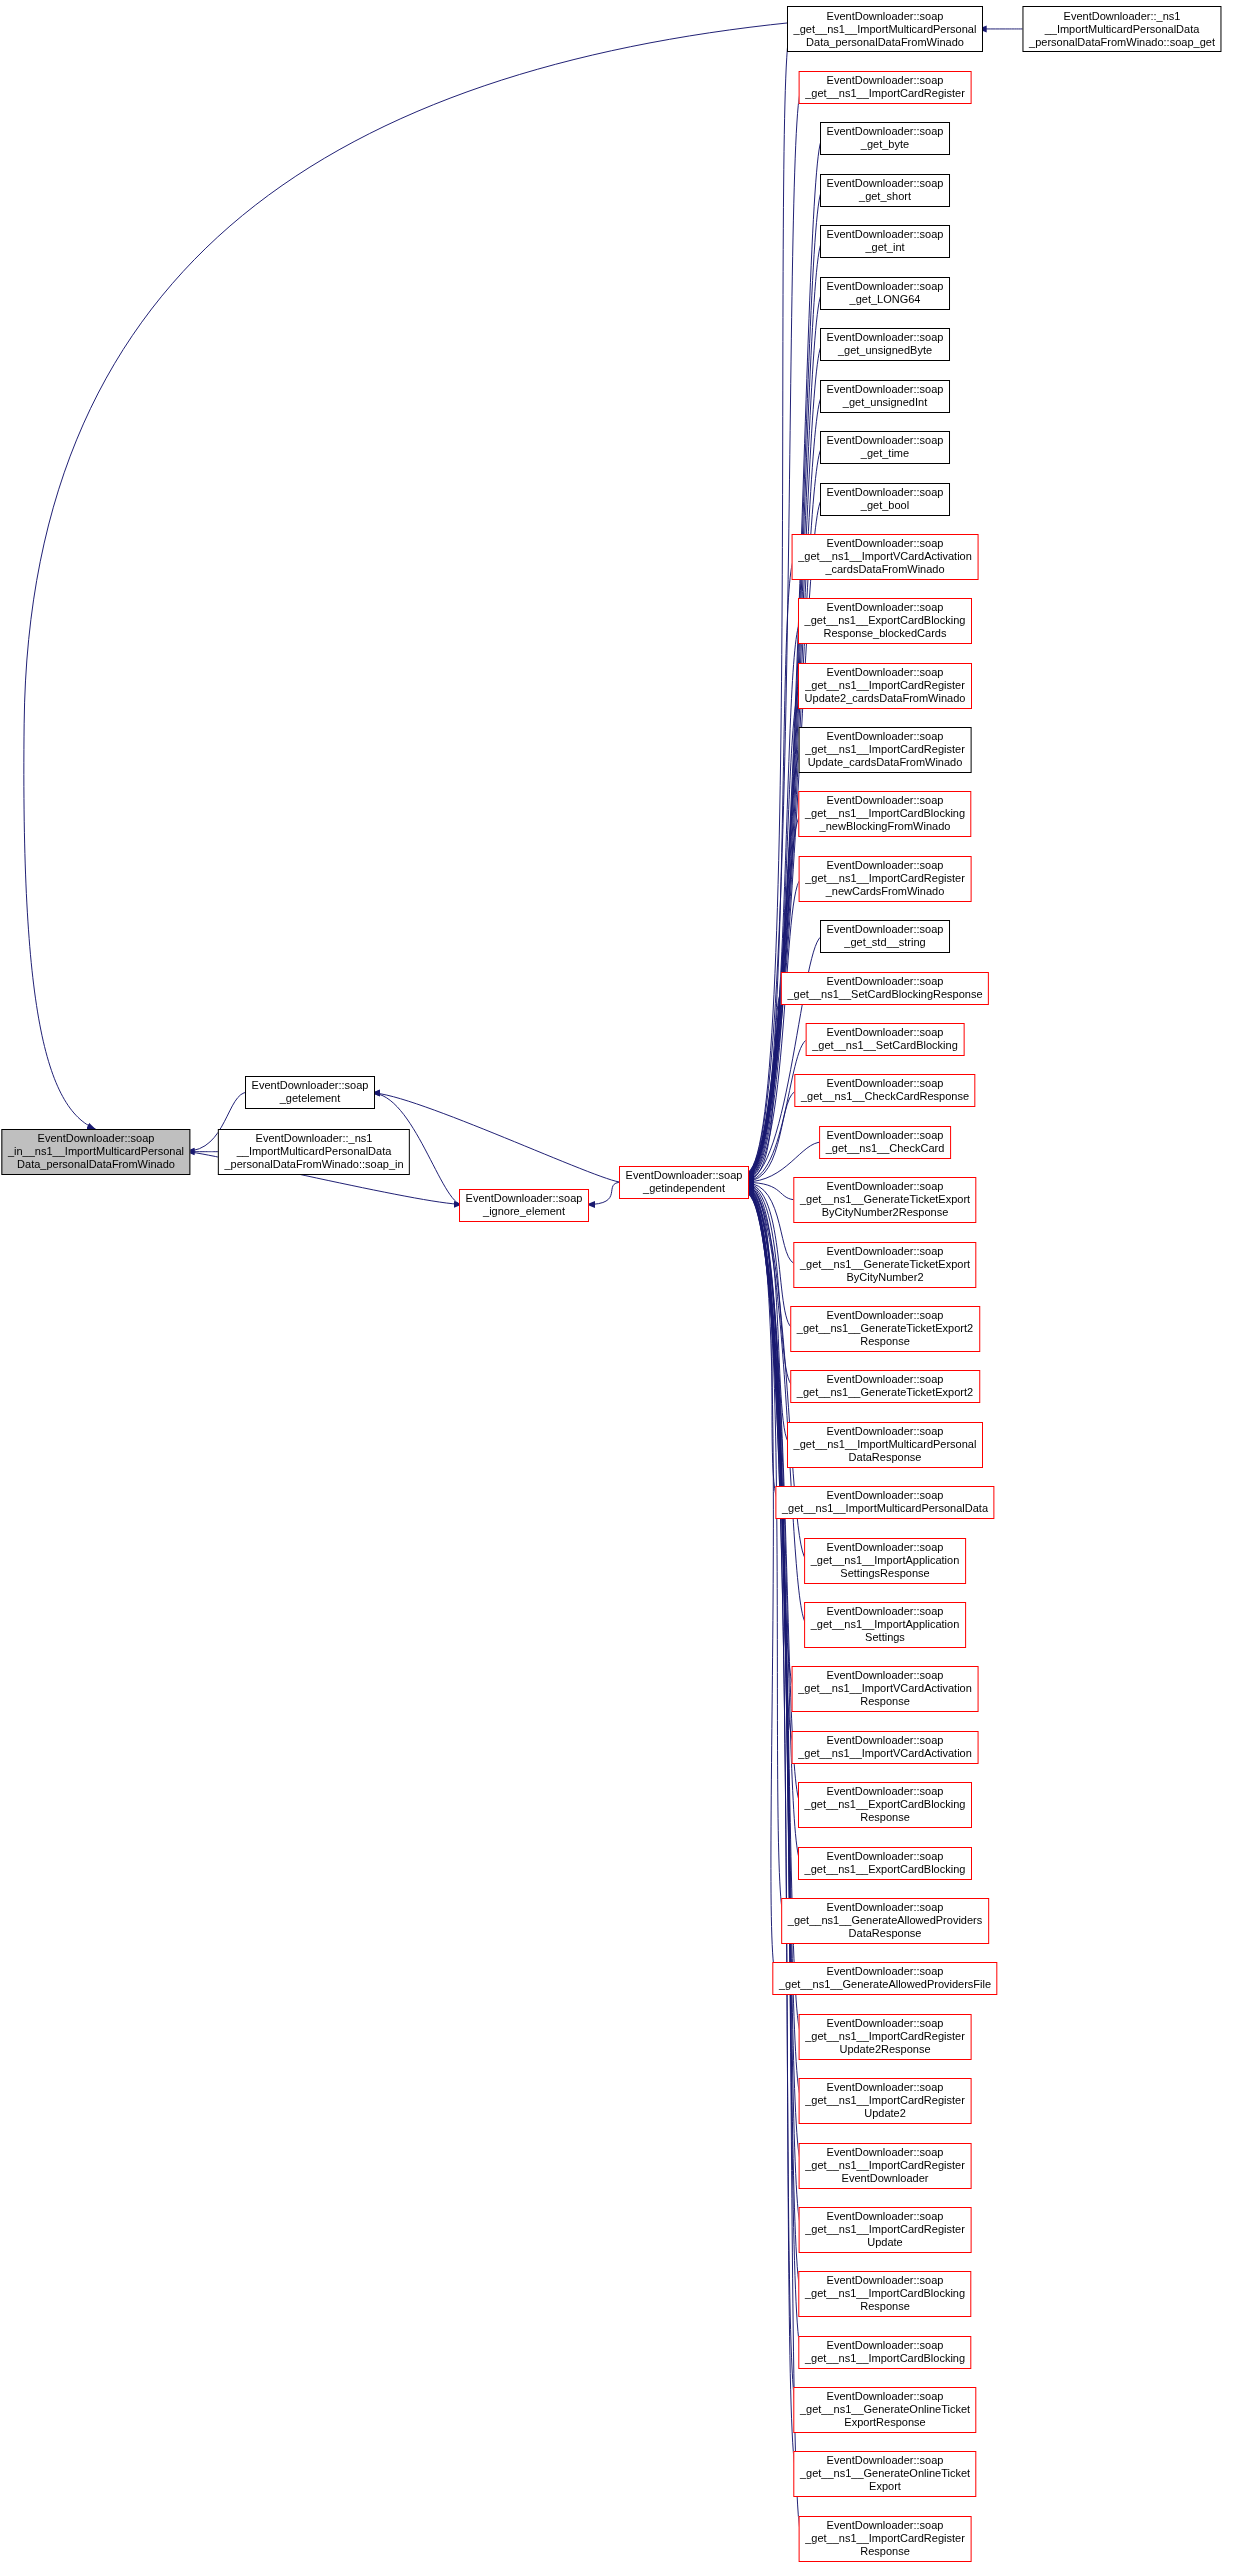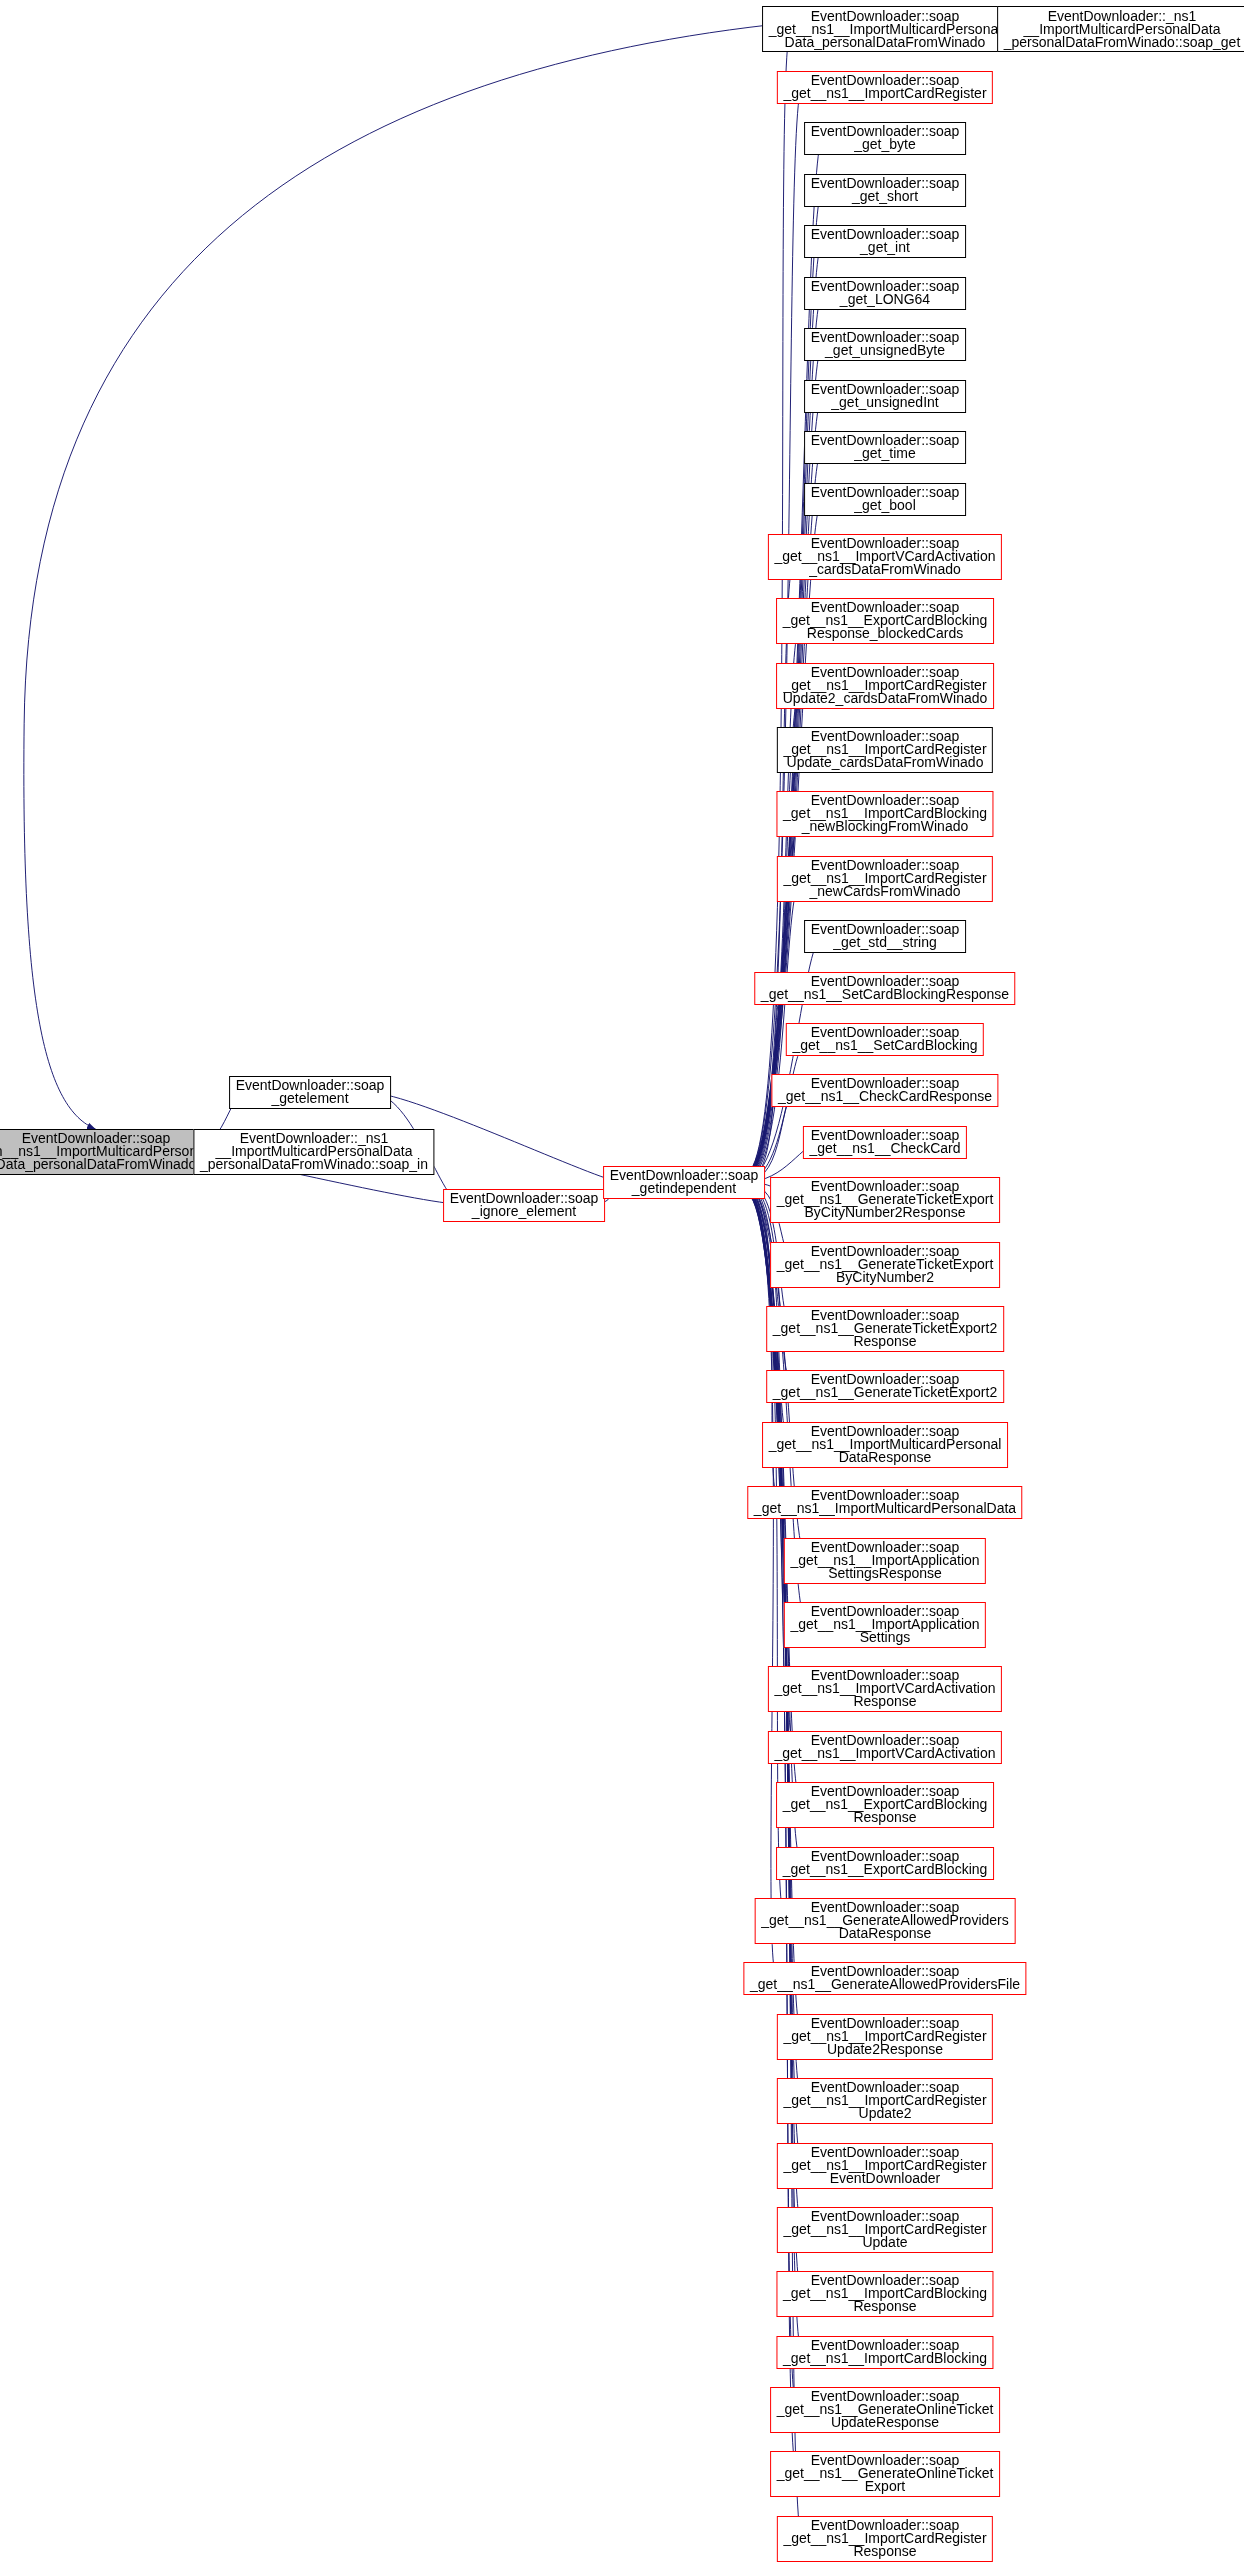--- a/index.html
+++ b/index.html
@@ -3,21 +3,21 @@
 <meta charset="utf-8">
 <style>
   * { margin:0; padding:0; box-sizing:border-box; }
   html, body { background:#ffffff; }
   #stage { position:relative; font-family:"Liberation Sans", sans-serif; }
   #edges { position:absolute; left:0; top:0; z-index:0; }
   .node {
     position:absolute; z-index:1; transform:translateX(-50%);
     background:var(--nf,#ffffff); border:0.8px solid var(--nb,#000000);
     color:var(--tx,#000000); padding:2.4px 5.6px; text-align:center;
-    font-size:14px; line-height:13px; white-space:nowrap;
+    font-size:11px; line-height:13px; white-space:nowrap;
   }
   .node.truncated { border-color:var(--tb,#ff0000); }
   .node.focus { background:var(--ff,#bfbfbf); }
   .edge { fill:none; stroke:var(--edge,#191970); stroke-width:1.2; }
 </style>
 </head>
 <body>
 
 <div id="stage" style="width: 1245px; height: 2576px; background: rgb(255, 255, 255);">
   <svg id="edges" xmlns="http://www.w3.org/2000/svg" width="1245" height="2576" viewBox="0 0 1548 3203">
@@ -287,21 +287,21 @@
       <div class="nline">_get__ns1__ImportCardBlocking</div>
       <div class="nline">Response</div>
     </div>
     <div class="node truncated" style="left: 885px; top: 2336px;">
       <div class="nline">EventDownloader::soap</div>
       <div class="nline">_get__ns1__ImportCardBlocking</div>
     </div>
     <div class="node truncated" style="left: 885px; top: 2387px;">
       <div class="nline">EventDownloader::soap</div>
       <div class="nline">_get__ns1__GenerateOnlineTicket</div>
-      <div class="nline">UpdateResponse</div>
+      <div class="nline">ExportResponse</div>
     </div>
     <div class="node truncated" style="left: 885px; top: 2451px;">
       <div class="nline">EventDownloader::soap</div>
       <div class="nline">_get__ns1__GenerateOnlineTicket</div>
       <div class="nline">Export</div>
     </div>
     <div class="node truncated" style="left: 885px; top: 2516px;">
       <div class="nline">EventDownloader::soap</div>
       <div class="nline">_get__ns1__ImportCardRegister</div>
       <div class="nline">Response</div>

